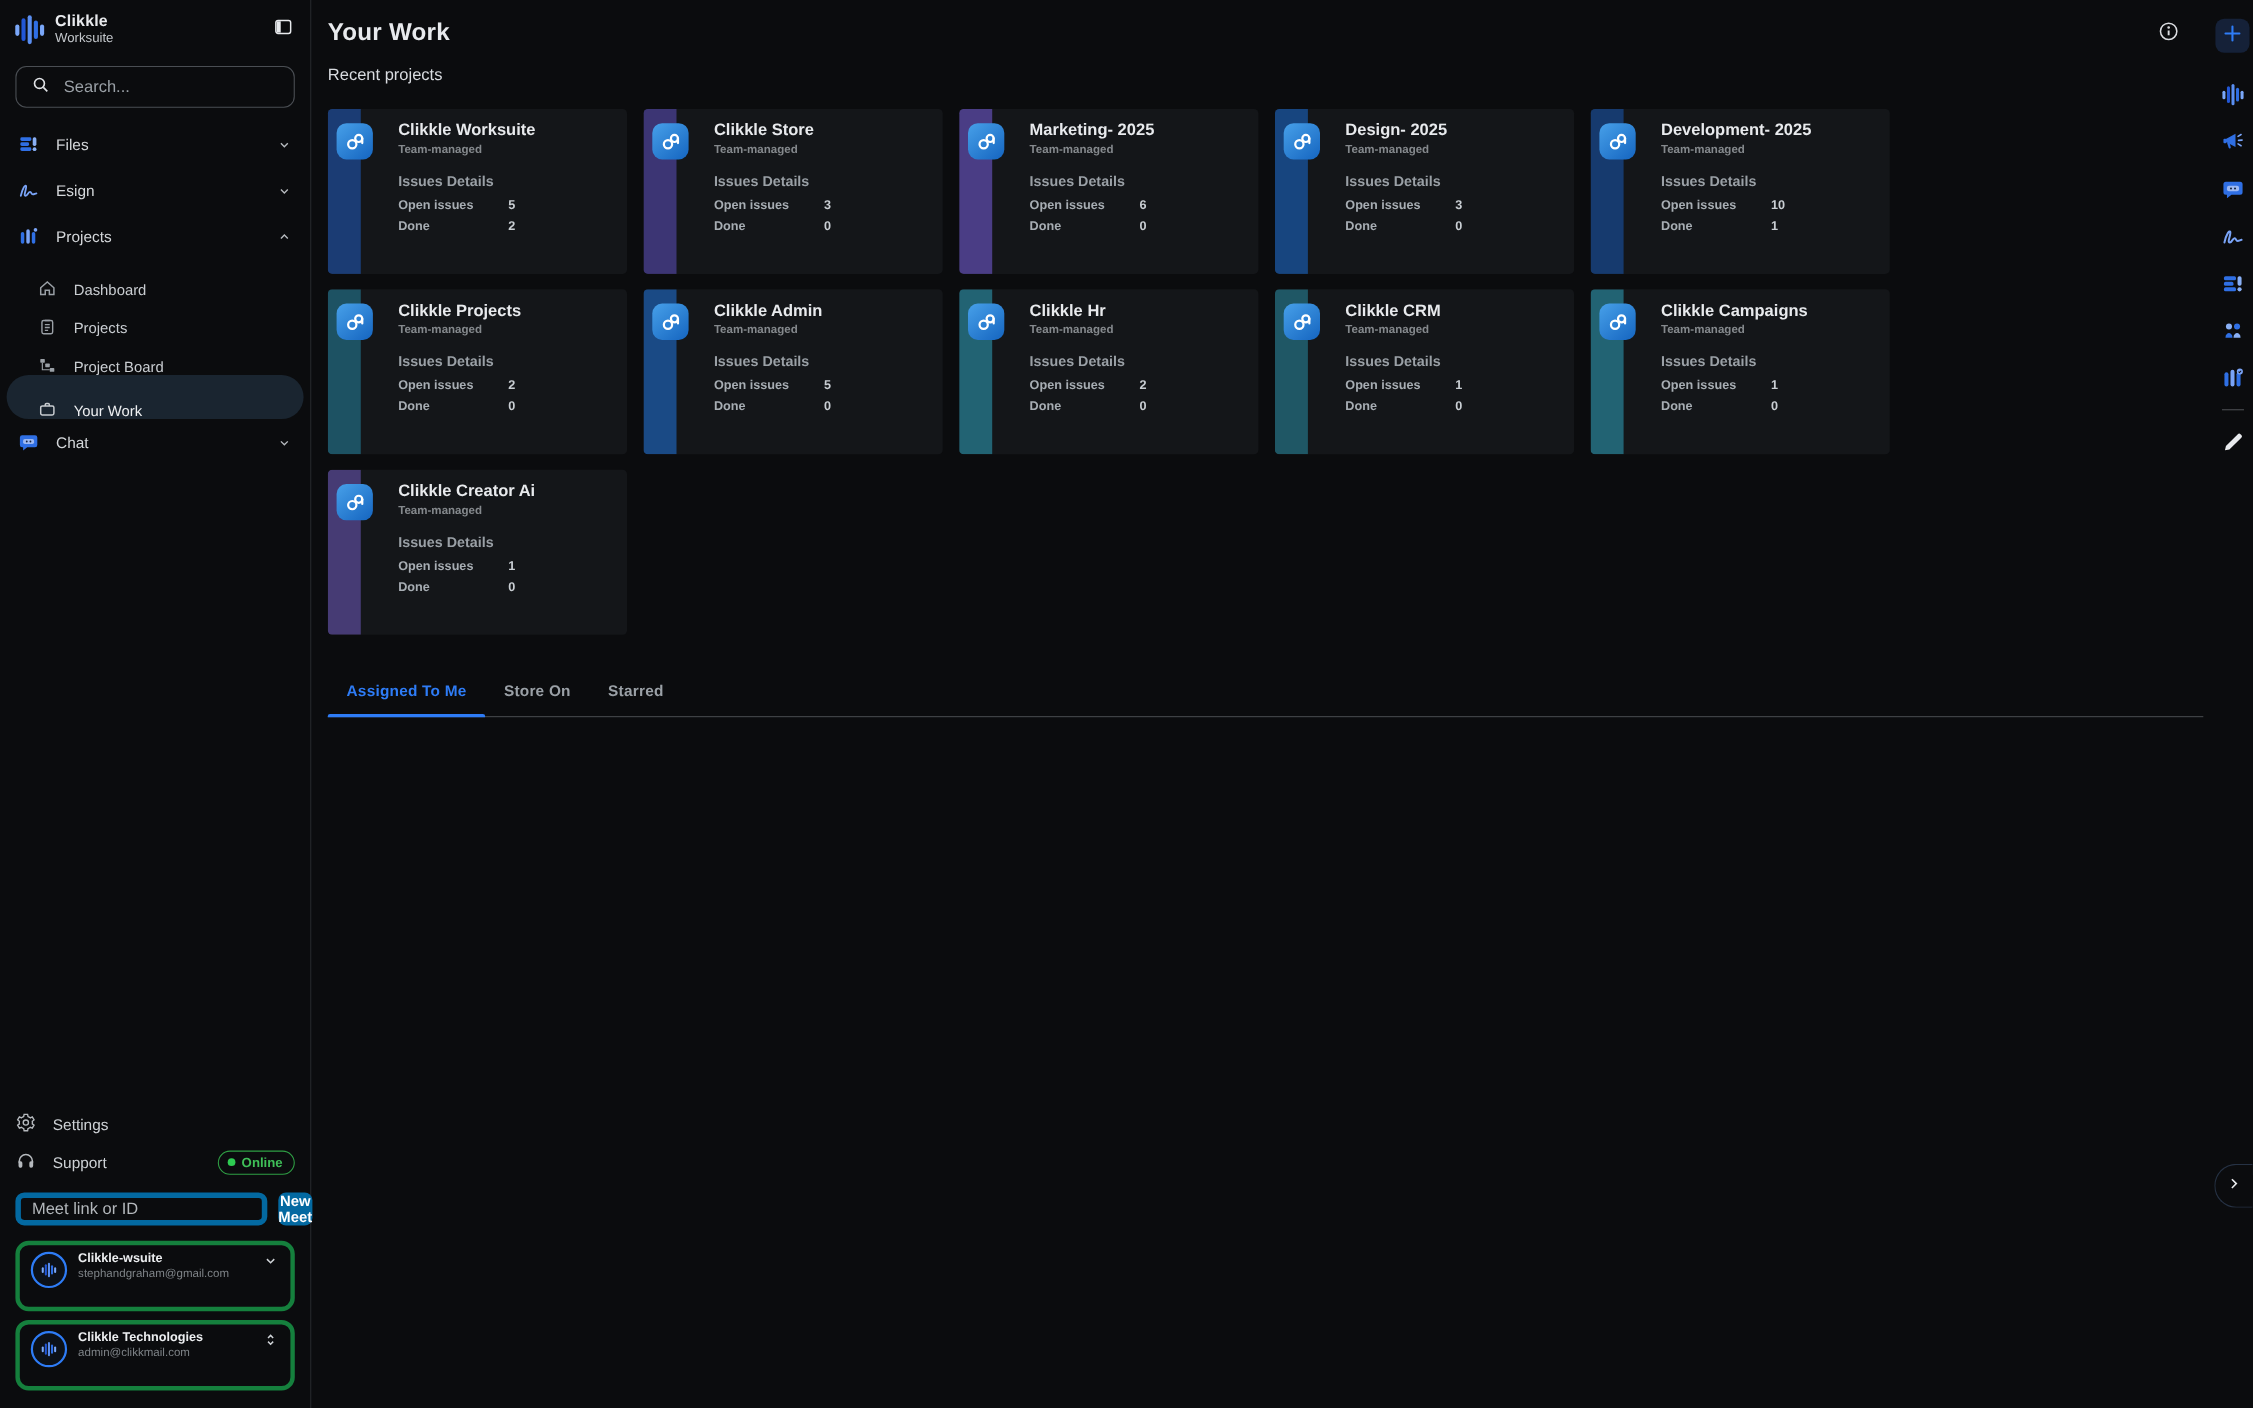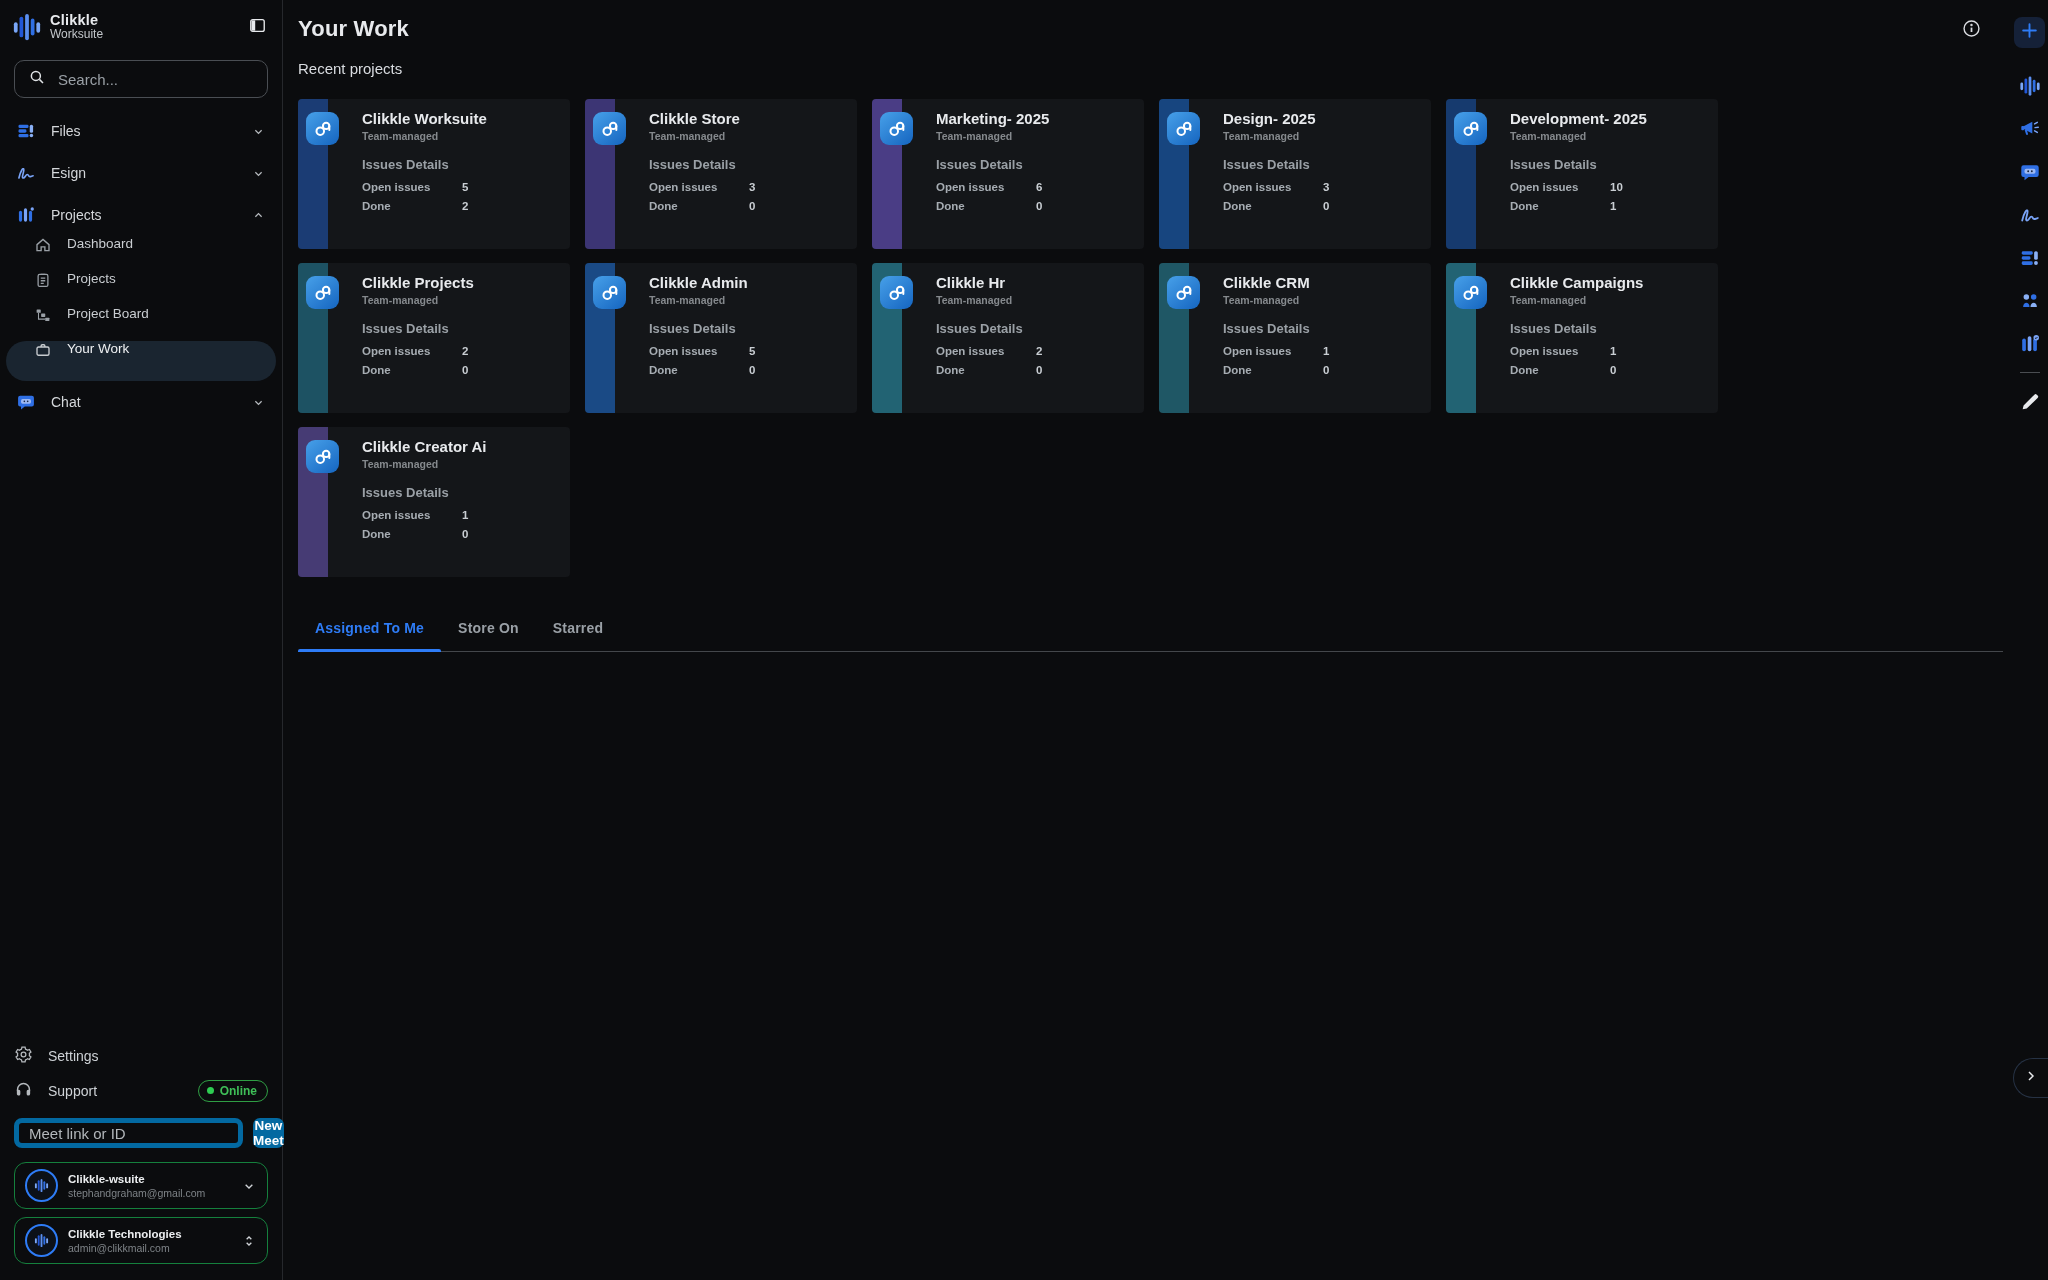--- a/index.html
+++ b/index.html
@@ -42,21 +42,21 @@
   .menu-item {
     display:flex; align-items:center; height:42px; padding:0 10px;
     color:#d4d7da; font-size:14px; font-weight:500; cursor:pointer; border-radius:8px;
   }
   .menu-item .mi-icon { width:20px; height:20px; margin-right:15px; display:flex; }
   .menu-item .mi-icon svg { width:20px; height:20px; }
   .chev { margin-left:auto; color:#b7bbbf; display:flex; }
   .chev svg { width:15px; height:15px; }
 
   .submenu-item {
-    display:flex; align-items:flex-start; height:35px; padding:0 10px 0 28px;
+    display:flex; align-items:flex-end; height:35px; padding:0 10px 0 28px;
     color:#c9cdd1; font-size:13.5px; cursor:pointer; border-radius:24px;
   }
   .submenu-item .mi-icon { width:18px; height:18px; margin-right:15px; display:flex; }
   .submenu-item .mi-icon svg { width:18px; height:18px; }
   .submenu-item.active { background:#1a2530; height:40px; color:#eef0f2; }
 
   .sidebar-bottom { margin-top:auto; padding:0 14px; }
   .bottom-item { display:flex; align-items:center; gap:15px; height:35px; color:#ced2d6; font-size:14px; cursor:pointer; }
   .bottom-item svg { width:19px; height:19px; }
   .online-badge {
@@ -71,22 +71,22 @@
     flex:1; height:30px; border:5px solid #0369a1; border-radius:8px;
     background:transparent; color:#e8eaed; padding:0 10px; font-size:15px; font-family:inherit; outline:none;
   }
   .meet-input::placeholder { color:#b3b7bb; }
   .new-meet-btn {
     width:80px; height:30px; background:#0369a1; color:#fff; border:none;
     border-radius:7px; font-size:13.5px; font-weight:700; cursor:pointer; font-family:inherit;
   }
 
   .account-card {
-    border:1px solid #15803d; border-radius:12px; padding:6px 10px;
-    display:flex; align-items:center; gap:10px; height:47px; margin-bottom:8px; cursor:pointer;
+    border:4px solid #15803d; border-radius:12px; padding:6px 10px;
+    display:flex; align-items:flex-start; gap:10px; height:64px; margin-bottom:8px; cursor:pointer;
   }
   .avatar {
     width:33px; height:33px; border-radius:50%; border:2px solid #2e7cf6;
     display:flex; align-items:center; justify-content:center; background:#0c1118; flex-shrink:0;
   }
   .avatar svg { width:15px; height:15px; }
   .account-name { font-size:11.5px; font-weight:700; color:#eceef0; }
   .account-email { font-size:10.5px; color:#7e8387; margin-top:2px; }
   .account-chevron { margin-left:auto; display:flex; color:#cfd3d7; }
   .account-chevron svg { width:16px; height:16px; }

